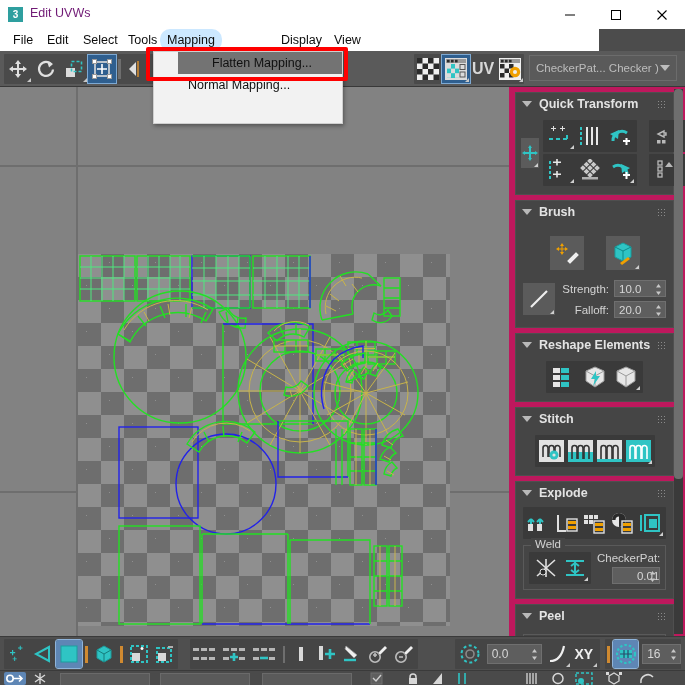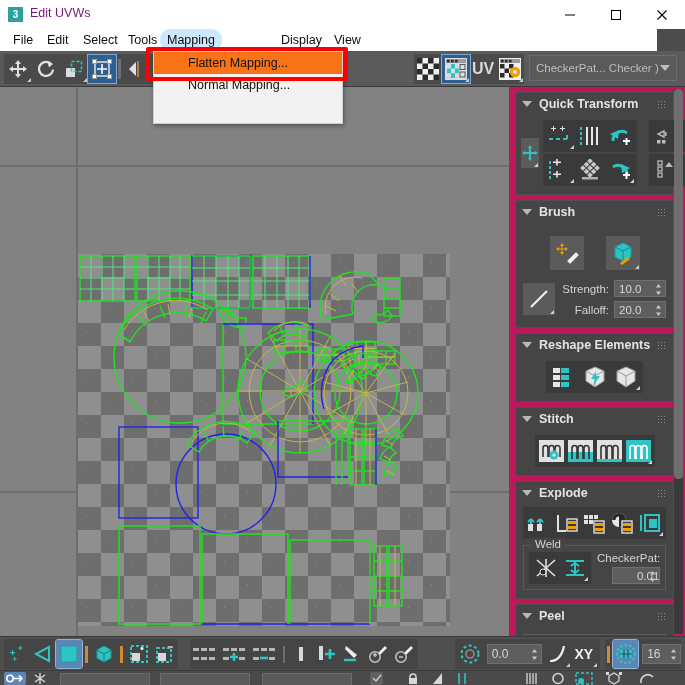--- a/index.html
+++ b/index.html
@@ -18,30 +18,30 @@
   .title-icon { position:absolute; left:8px; top:7px; width:15px; height:15px; background:#2e9f9f;
                 color:#fff; font-size:10px; line-height:15px; text-align:center; font-weight:bold; }
   .title-text { position:absolute; left:30px; top:6px; font-size:12.5px; color:#701a75; }
   .win-btn { position:absolute; top:0; width:46px; height:29px; cursor:default; }
   .win-btn svg { position:absolute; left:50%; top:50%; transform:translate(-50%,-50%); }
   #btn-min { right:92px; }
   #btn-max { right:46px; }
   #btn-close { right:0px; }
 
   
-  .menubar { position:absolute; left:0; top:29px; width:657px; height:22px; background:#ffffff; }
+  .menubar { position:absolute; left:0; top:29px; width:599px; height:22px; background:#ffffff; }
   .menu-item { position:absolute; top:0; height:22px; line-height:22px; padding:0 7px; font-size:12.5px;
                color:#0c0c0c; cursor:default; white-space:nowrap; }
   .menu-item.active { background:#cce8ff; }
 
   
   .dropdown { position:absolute; left:153px; top:51px; width:190px; height:73px; background:#f2f2f2;
               border:1px solid #cfcfcf; z-index:40; box-shadow:1px 2px 4px rgba(0,0,0,.35); }
   .dd-item { height:22px; line-height:22px; padding-left:34px; font-size:12.5px; color:#101010; cursor:default; }
-  .dd-item.sel { background:#f97316; }
+  .dd-item.sel { background:#737373;margin-left:24px; }
   .redbox { position:absolute; left:146px; top:47px; width:202px; height:34px; border:4px solid #ff0000;
             border-radius:2px; z-index:50; pointer-events:none; }
 
   
   .toolbar { position:absolute; left:0; top:51px; width:685px; height:36px; background:#5a5a5a;
              border-bottom:1px solid #383838; }
   .tb-grp { position:absolute; top:3px; height:30px; background:#4a4a4a; border-radius:1px; display:flex;
             align-items:center; }
   .tbi { width:28px; height:28px; display:flex; align-items:center; justify-content:center; position:relative; cursor:default; }
   .tbi.sel { background:#2f5f8f; outline:1px solid #7ea9d2; }

